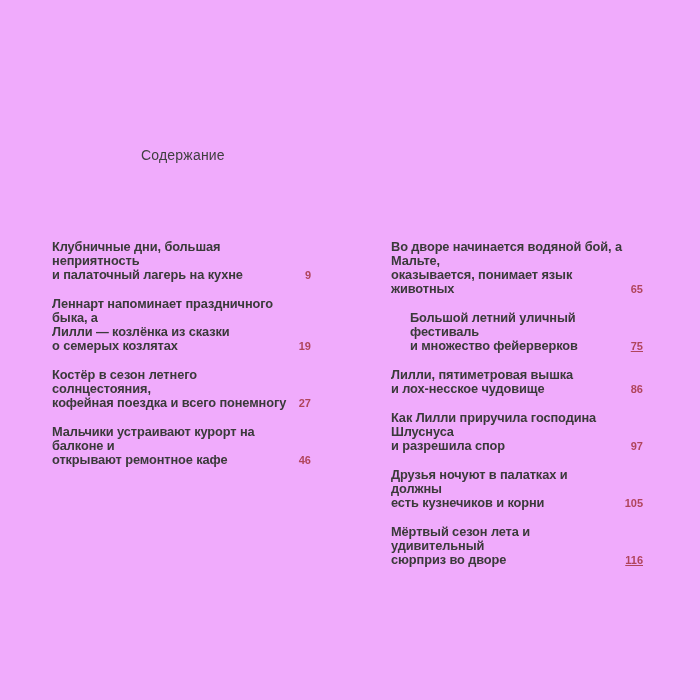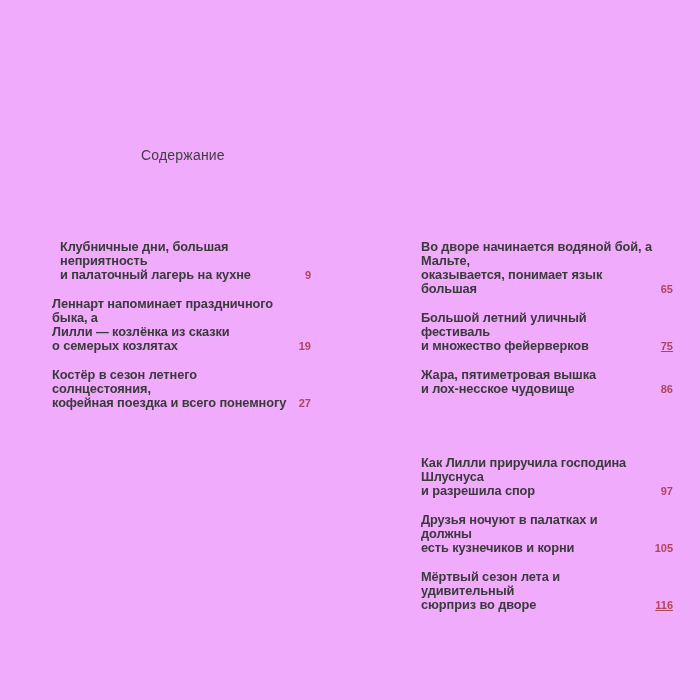--- a/index.html
+++ b/index.html
@@ -24,21 +24,21 @@
     line-height: 16px;
     font-weight: 400;
     color: #3f3f3f;
     letter-spacing: 0.2px;
   }
   .toc-column {
     position: absolute;
     top: 240px;
   }
   .toc-column.left  { left: 52px;  width: 259px; }
-  .toc-column.right { left: 421px; width: 252px; }
+  .toc-column.right { left: 391px; width: 252px; }
   .toc-entry {
     display: flex;
     justify-content: space-between;
     align-items: flex-end;
     margin-bottom: 15px;
   }
   .chapter-title {
     font-size: 12.8px;
     line-height: 14px;
     font-weight: 600;
@@ -56,67 +56,74 @@
   }
 </style>
 </head>
 <body>
 
 <div class="page">
   <h1 class="toc-title">Содержание</h1>
 
   <section class="toc-column left">
       <div class="toc-entry">
-        <div class="chapter-title" style="color: rgb(58, 58, 58); margin-left: 8px;">
+        <div class="chapter-title" style="color: rgb(58, 58, 58);">
           <span class="line">Клубничные дни, большая неприятность</span>
           <span class="line">и палаточный лагерь на кухне</span>
         </div>
         <div class="page-number" style="color: rgb(176, 69, 92);">9</div>
       </div>
       <div class="toc-entry">
         <div class="chapter-title" style="color: rgb(58, 58, 58);">
           <span class="line">Леннарт напоминает праздничного быка, а</span>
           <span class="line">Лилли — козлёнка из сказки</span>
           <span class="line">о семерых козлятах</span>
         </div>
         <div class="page-number" style="color: rgb(176, 69, 92); margin-left: 12px;">19</div>
       </div>
       <div class="toc-entry">
         <div class="chapter-title" style="color: rgb(58, 58, 58);">
           <span class="line">Костёр в сезон летнего солнцестояния,</span>
           <span class="line">кофейная поездка и всего понемногу</span>
         </div>
         <div class="page-number" style="color: rgb(176, 69, 92);">27</div>
       </div>
+      <div class="toc-entry">
+        <div class="chapter-title" style="color: rgb(58, 58, 58);">
+          <span class="line">Мальчики устраивают курорт на балконе и</span>
+          <span class="line">открывают ремонтное кафе</span>
+        </div>
+        <div class="page-number" style="color: rgb(176, 69, 92);">46</div>
+      </div>
     </section>
 
   <section class="toc-column right">
       <div class="toc-entry">
         <div class="chapter-title" style="color: rgb(58, 58, 58);">
           <span class="line">Во дворе начинается водяной бой, а Мальте,</span>
-          <span class="line">оказывается, понимает язык большая</span>
+          <span class="line">оказывается, понимает язык животных</span>
         </div>
         <div class="page-number" style="color: rgb(176, 69, 92);">65</div>
       </div>
       <div class="toc-entry">
-        <div class="chapter-title" style="color: rgb(58, 58, 58);">
+        <div class="chapter-title" style="color: rgb(58, 58, 58); margin-left: 19px;">
           <span class="line">Большой летний уличный фестиваль</span>
           <span class="line">и множество фейерверков</span>
         </div>
         <div class="page-number" style="color: rgb(176, 69, 92); text-decoration: underline;">75</div>
       </div>
       <div class="toc-entry">
         <div class="chapter-title" style="color: rgb(58, 58, 58);">
-          <span class="line">Жара, пятиметровая вышка</span>
+          <span class="line">Лилли, пятиметровая вышка</span>
           <span class="line">и лох-несское чудовище</span>
         </div>
         <div class="page-number" style="color: rgb(176, 69, 92);">86</div>
       </div>
       <div class="toc-entry">
-        <div class="chapter-title" style="color: rgb(58, 58, 58); margin-top: 45px;">
+        <div class="chapter-title" style="color: rgb(58, 58, 58);">
           <span class="line">Как Лилли приручила господина Шлуснуса</span>
           <span class="line">и разрешила спор</span>
         </div>
         <div class="page-number" style="color: rgb(176, 69, 92);">97</div>
       </div>
       <div class="toc-entry">
         <div class="chapter-title" style="color: rgb(58, 58, 58);">
           <span class="line">Друзья ночуют в палатках и должны</span>
           <span class="line">есть кузнечиков и корни</span>
         </div>

